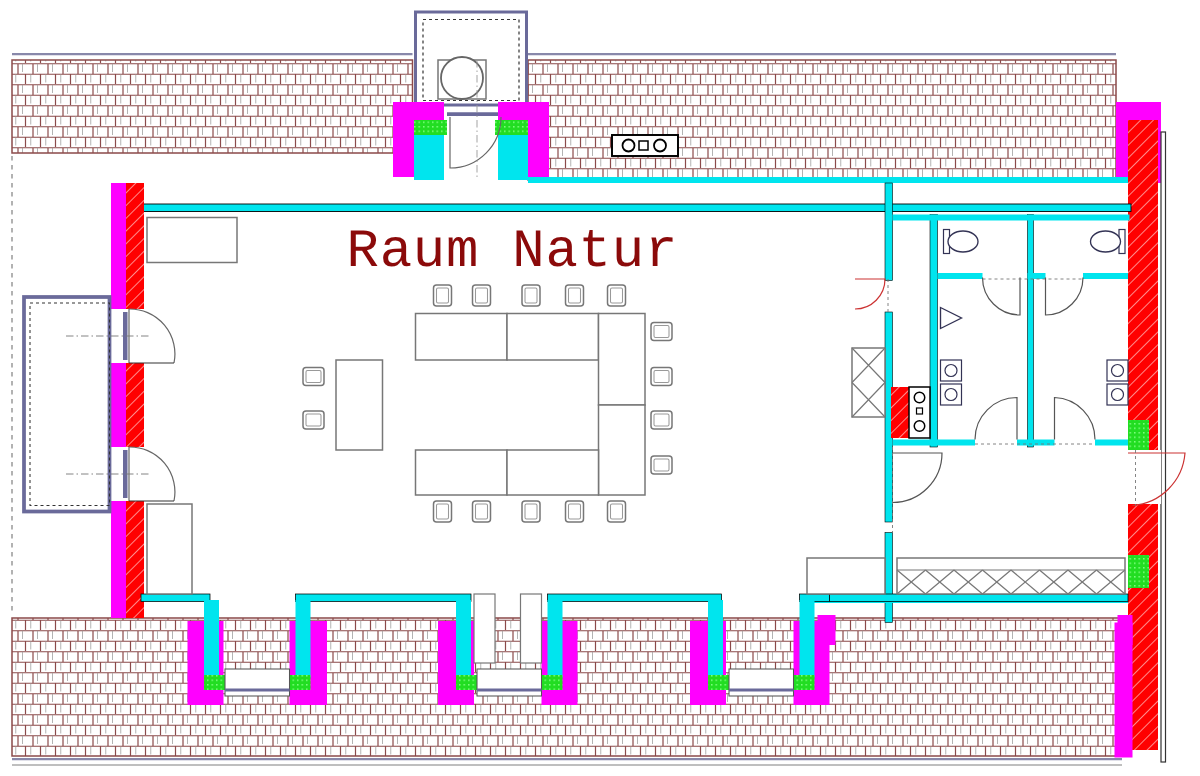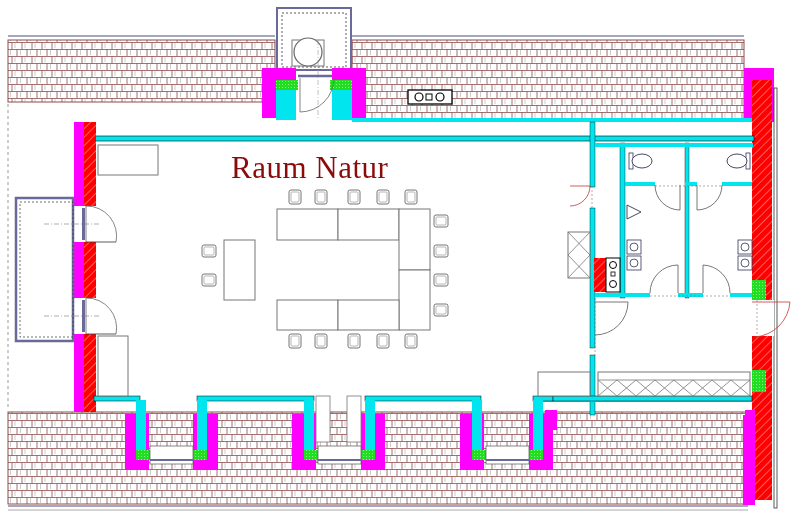--- a/index.html
+++ b/index.html
@@ -1,18 +1,18 @@
 <!DOCTYPE html>
 <html><head>
 <meta charset="utf-8">
 <style>
   html, body { margin: 0; padding: 0; background: #ffffff; }
   body { width: 800px; height: 517px; overflow: hidden; position: relative; font-family: "Liberation Sans", sans-serif; }
   #plan { position: absolute; left: 0; top: 0; width: 800px; height: 517px; }
-  .room-label { position: absolute; left: 231px; top: 150px; font-family: Liberation Serif, serif; font-size: 31px; color: #8b0a0a; letter-spacing: 0.5px; line-height: 36px; white-space: nowrap; }
+  .room-label { position: absolute; left: 231px; top: 150px; font-family: Liberation Mono, monospace; font-size: 36px; color: #8b0a0a; letter-spacing: 0.5px; line-height: 36px; white-space: nowrap; }
 </style>
 </head>
 <body>
 
 <svg id="plan" viewBox="0 0 800 517" xmlns="http://www.w3.org/2000/svg">
   <defs>
     <pattern id="tiles" width="10" height="14" patternUnits="userSpaceOnUse">
       <rect width="10" height="14" fill="#ffffff"></rect>
       <path d="M0 0.5 H10 M0 7.5 H10 M2 0.5 V7.5 M7 7.5 V14" stroke="#8b4a4a" stroke-width="0.8" fill="none"></path>
       <path d="M5 0.5 V6 M0.5 7.5 V13" stroke="#999" stroke-width="0.5" fill="none"></path>

